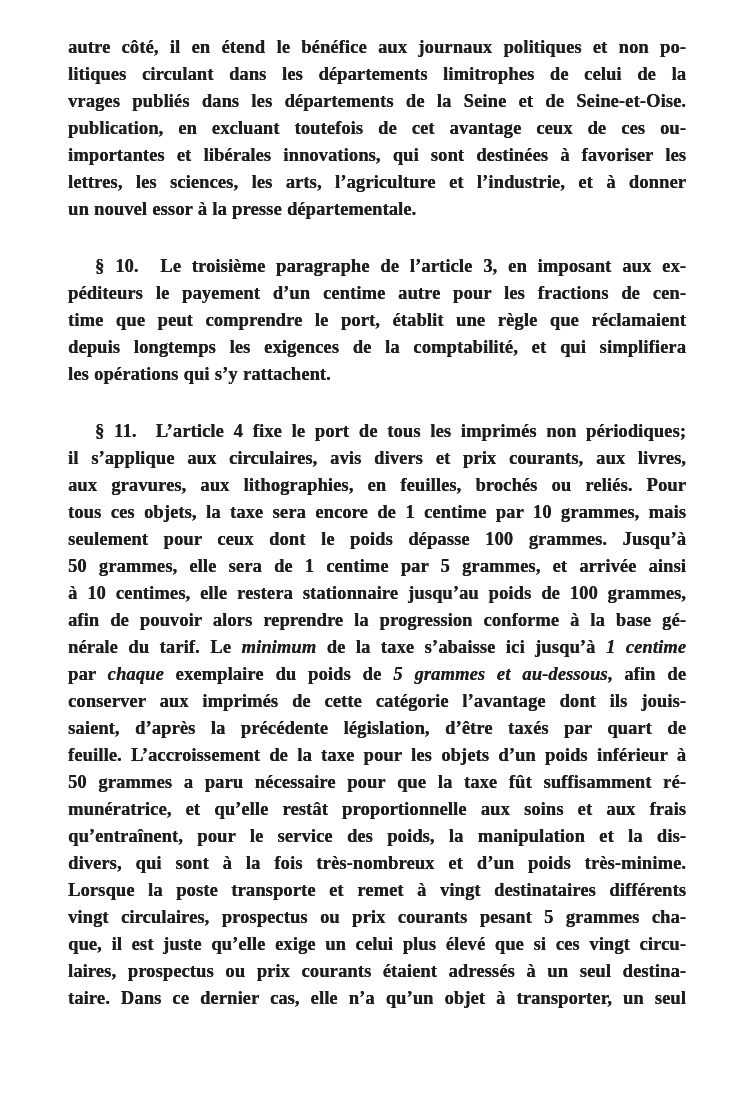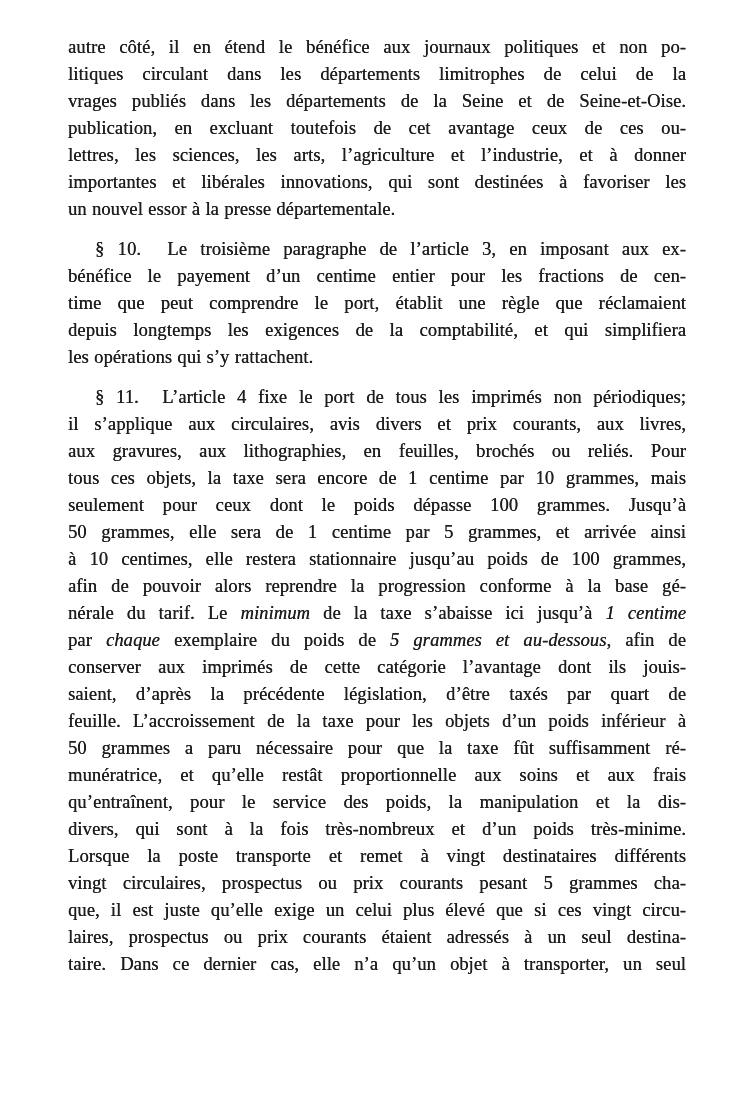--- a/index.html
+++ b/index.html
@@ -13,29 +13,30 @@
     overflow: hidden;
     font-family: "Liberation Serif", "DejaVu Serif", serif;
   }
   .page {
     box-sizing: border-box;
     width: 744px;
     height: 1108px;
     padding: 34px 58px 0 68px;
     background: #ffffff;
     color: #1e1e1e;
+    font-weight: bold;
   }
   .page-text {
     width: 618px;
   }
   .paragraph {
     margin: 0;
   }
   .paragraph + .paragraph {
-    margin-top: 13px;
+    margin-top: 30px;
   }
   .line {
     font-size: 18.5px;
     line-height: 27px;
     white-space: pre-wrap;
     text-align: justify;
     text-align-last: justify;
     word-spacing: 0.5px;
     letter-spacing: 0.1px;
     text-shadow: 0.25px 0 0 currentColor;
@@ -55,27 +56,27 @@
 </head>
 <body>
 
 <div class="page">
   <div class="page-text">
       <div class="paragraph">
         <div class="line"><span>autre côté, il en étend le bénéfice aux journaux politiques et non po-</span></div>
         <div class="line"><span>litiques circulant dans les départements limitrophes de celui de la</span></div>
         <div class="line"><span>vrages publiés dans les départements de la Seine et de Seine-et-Oise.</span></div>
         <div class="line"><span>publication, en excluant toutefois de cet avantage ceux de ces ou-</span></div>
+        <div class="line"><span>importantes et libérales innovations, qui sont destinées à favoriser les</span></div>
         <div class="line"><span>lettres, les sciences, les arts, l’agriculture et l’industrie, et à donner</span></div>
-        <div class="line"><span>importantes et libérales innovations, qui sont destinées à favoriser les</span></div>
         <div class="line last"><span>un nouvel essor à la presse départementale.</span></div>
       </div>
       <div class="paragraph">
         <div class="line indent"><span>§ 10.  Le troisième paragraphe de l’article 3, en imposant aux ex-</span></div>
-        <div class="line"><span>bénéfice le payement d’un centime entier pour les fractions de cen-</span></div>
+        <div class="line"><span>péditeurs le payement d’un centime autre pour les fractions de cen-</span></div>
         <div class="line"><span>time que peut comprendre le port, établit une règle que réclamaient</span></div>
         <div class="line"><span>depuis longtemps les exigences de la comptabilité, et qui simplifiera</span></div>
         <div class="line last"><span>les opérations qui s’y rattachent.</span></div>
       </div>
       <div class="paragraph">
         <div class="line indent"><span>§ 11.  L’article 4 fixe le port de tous les imprimés non périodiques;</span></div>
         <div class="line"><span>il s’applique aux circulaires, avis divers et prix courants, aux livres,</span></div>
         <div class="line"><span>aux gravures, aux lithographies, en feuilles, brochés ou reliés. Pour</span></div>
         <div class="line"><span>tous ces objets, la taxe sera encore de 1 centime par 10 grammes, mais</span></div>
         <div class="line"><span>seulement pour ceux dont le poids dépasse 100 grammes. Jusqu’à</span></div>

